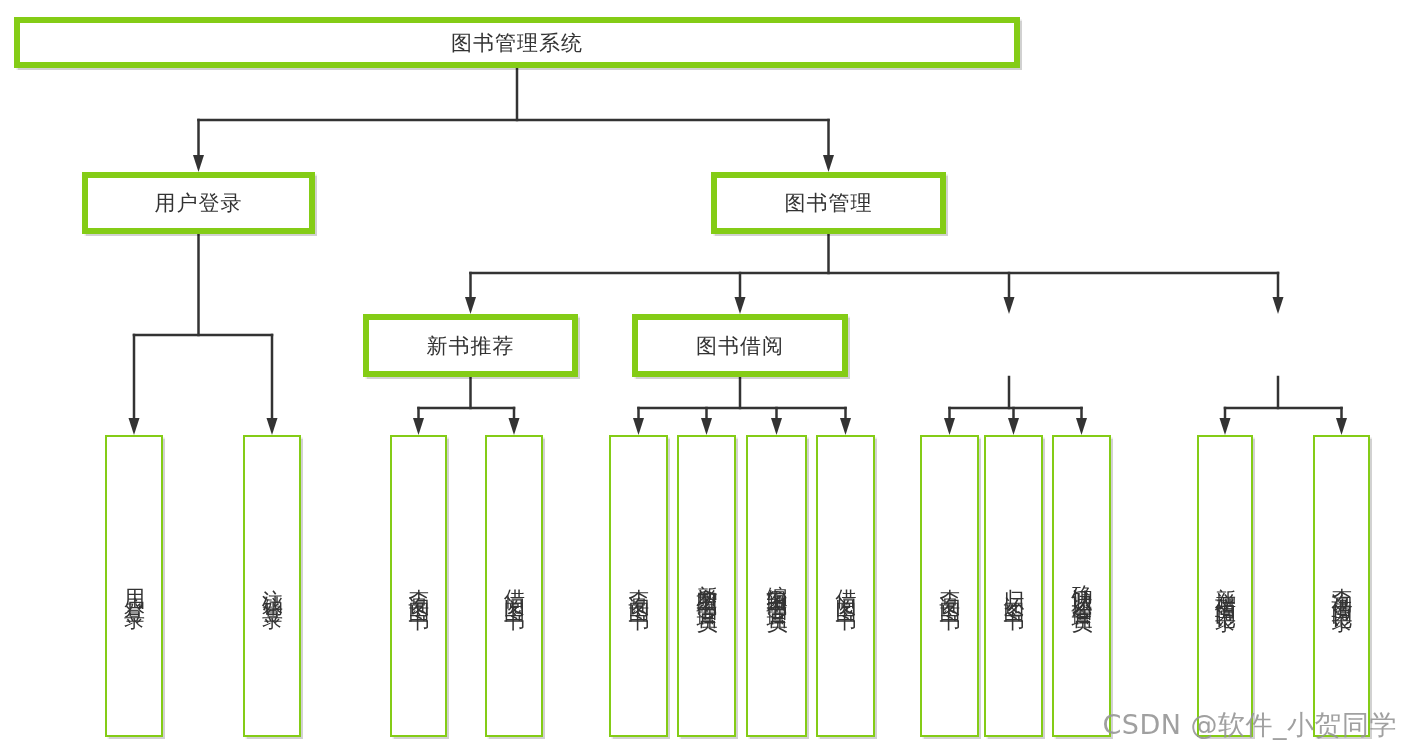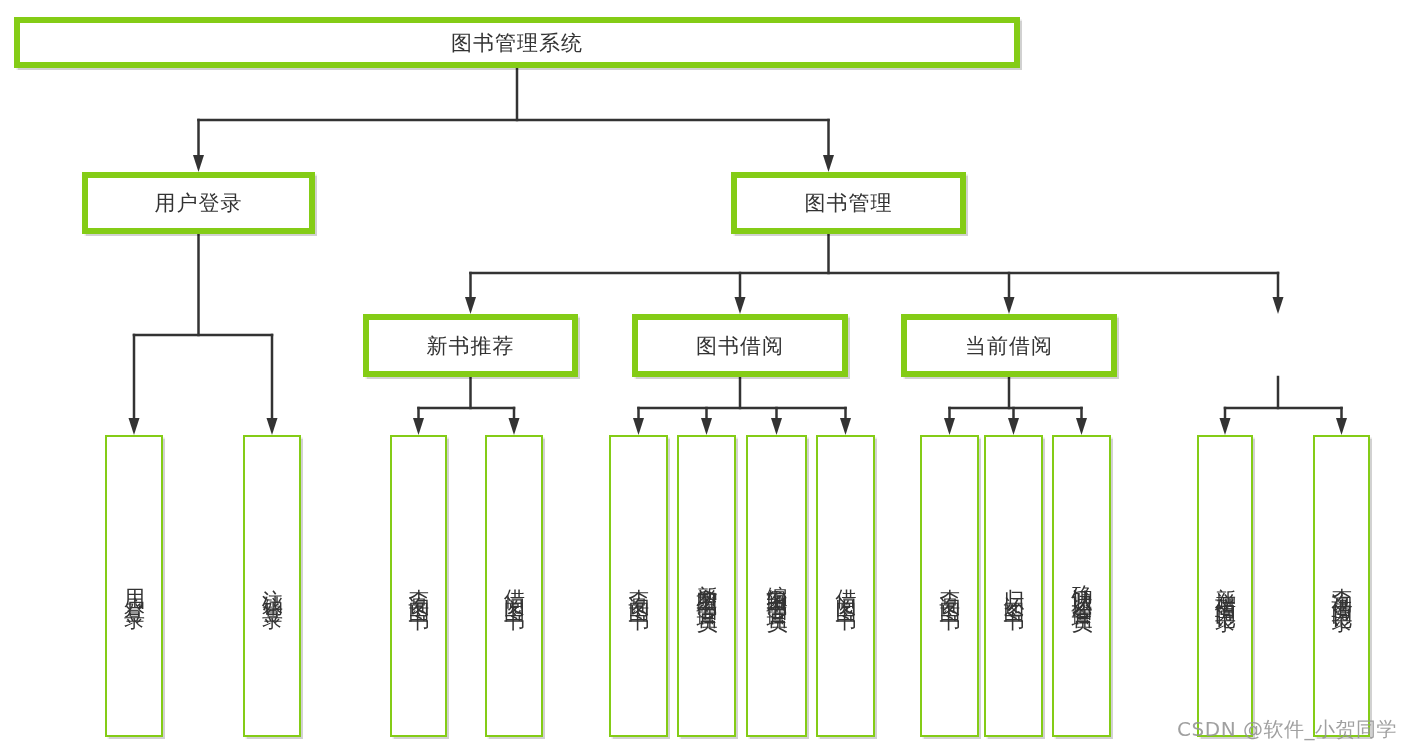--- a/index.html
+++ b/index.html
@@ -30,21 +30,21 @@
     text-orientation:mixed;
     font-size:21px;
     letter-spacing:7px;
     line-height:1;
     white-space:nowrap;
   }
   .watermark{
     position:absolute;
     right:8px;
     bottom:4px;
-    font-size:20px;
+    font-size:27px;
     color:rgba(150,150,150,0.9);
     z-index:3;
     white-space:nowrap;
     letter-spacing:0.5px;
   }
 </style>
 </head>
 <body>
 
 <div class="canvas">
@@ -118,32 +118,29 @@
     </g>
   </svg>
 
   <div class="node node-h" style="left:14px;top:17px;width:1006px;height:51px;">
     <span>图书管理系统</span>
   </div>
 
   <div class="node node-h" style="left:82px;top:172px;width:233px;height:62px;">
     <span>用户登录</span>
   </div>
-  <div class="node node-h" style="left:711px;top:172px;width:235px;height:62px;margin-left:20px;">
+  <div class="node node-h" style="left:711px;top:172px;width:235px;height:62px;">
     <span>图书管理</span>
   </div>
 
   <div class="node node-h" style="left:363px;top:314px;width:215px;height:63px;">
     <span>新书推荐</span>
   </div>
   <div class="node node-h" style="left:632px;top:314px;width:216px;height:63px;">
     <span>图书借阅</span>
-  </div>
-  <div class="node node-h" style="left:901px;top:314px;width:216px;height:63px;">
-    <span>当前借阅</span>
   </div>
 
   <div class="node node-v" style="left:105px;top:435px;width:58px;height:302px;">
     <span class="vtext">用户登录</span>
   </div>
   <div class="node node-v" style="left:243px;top:435px;width:58px;height:302px;">
     <span class="vtext">注销登录</span>
   </div>
 
   <div class="node node-v" style="left:390px;top:435px;width:57px;height:302px;">

